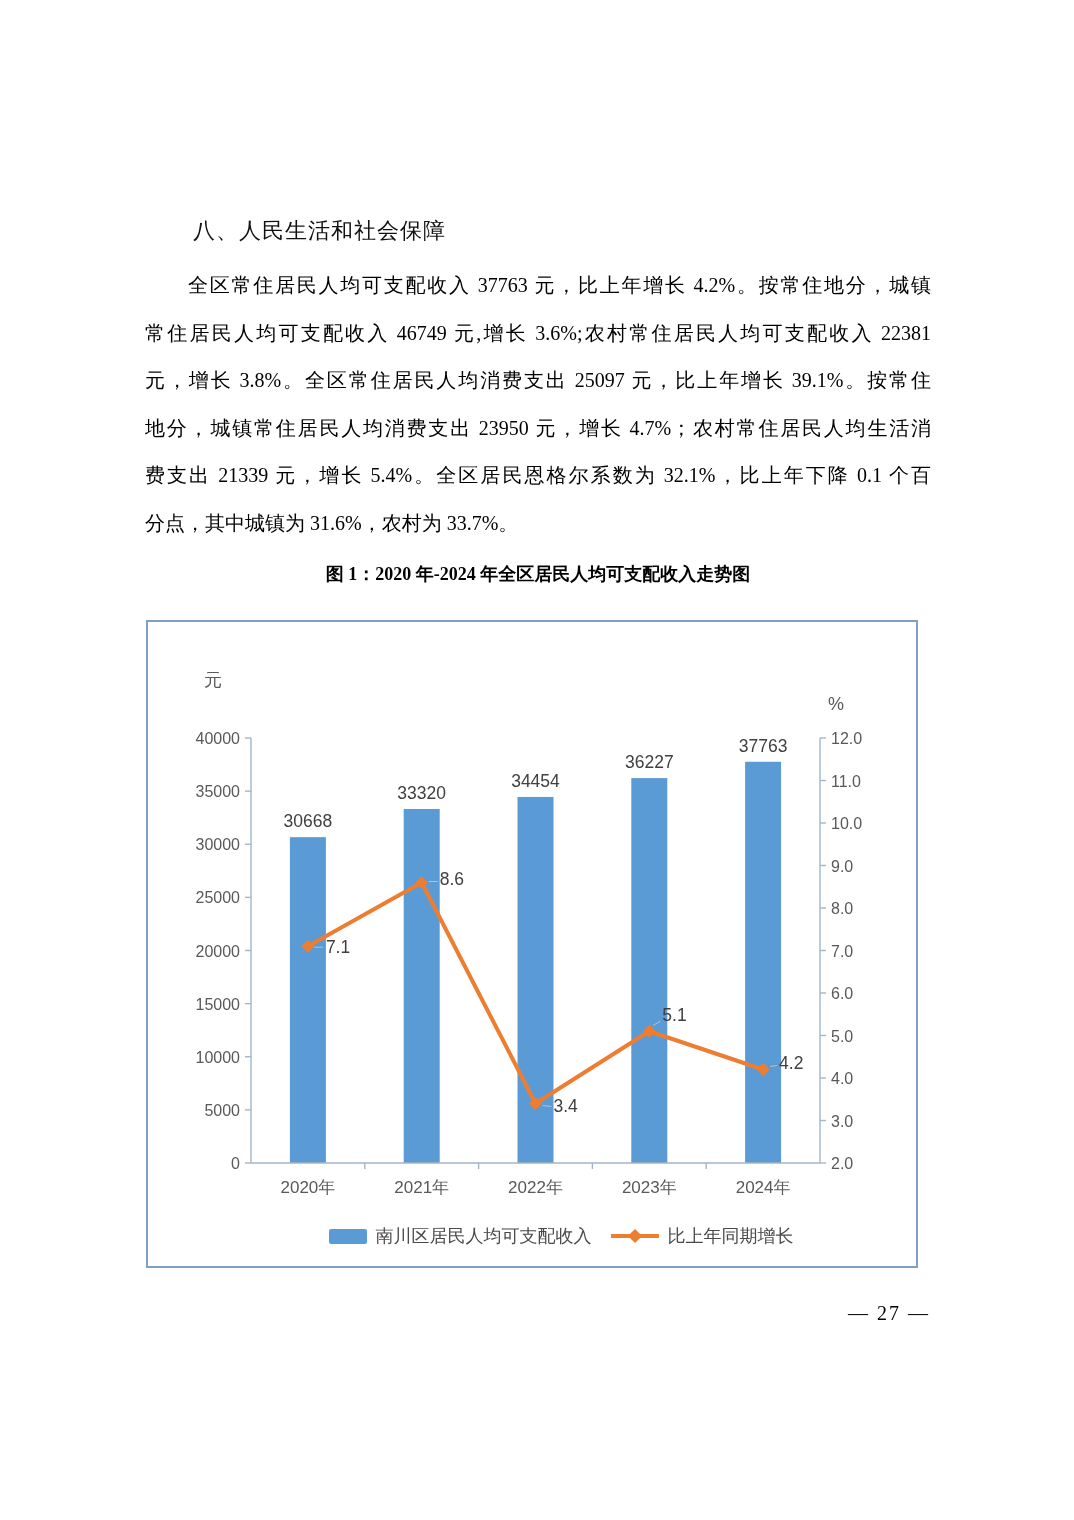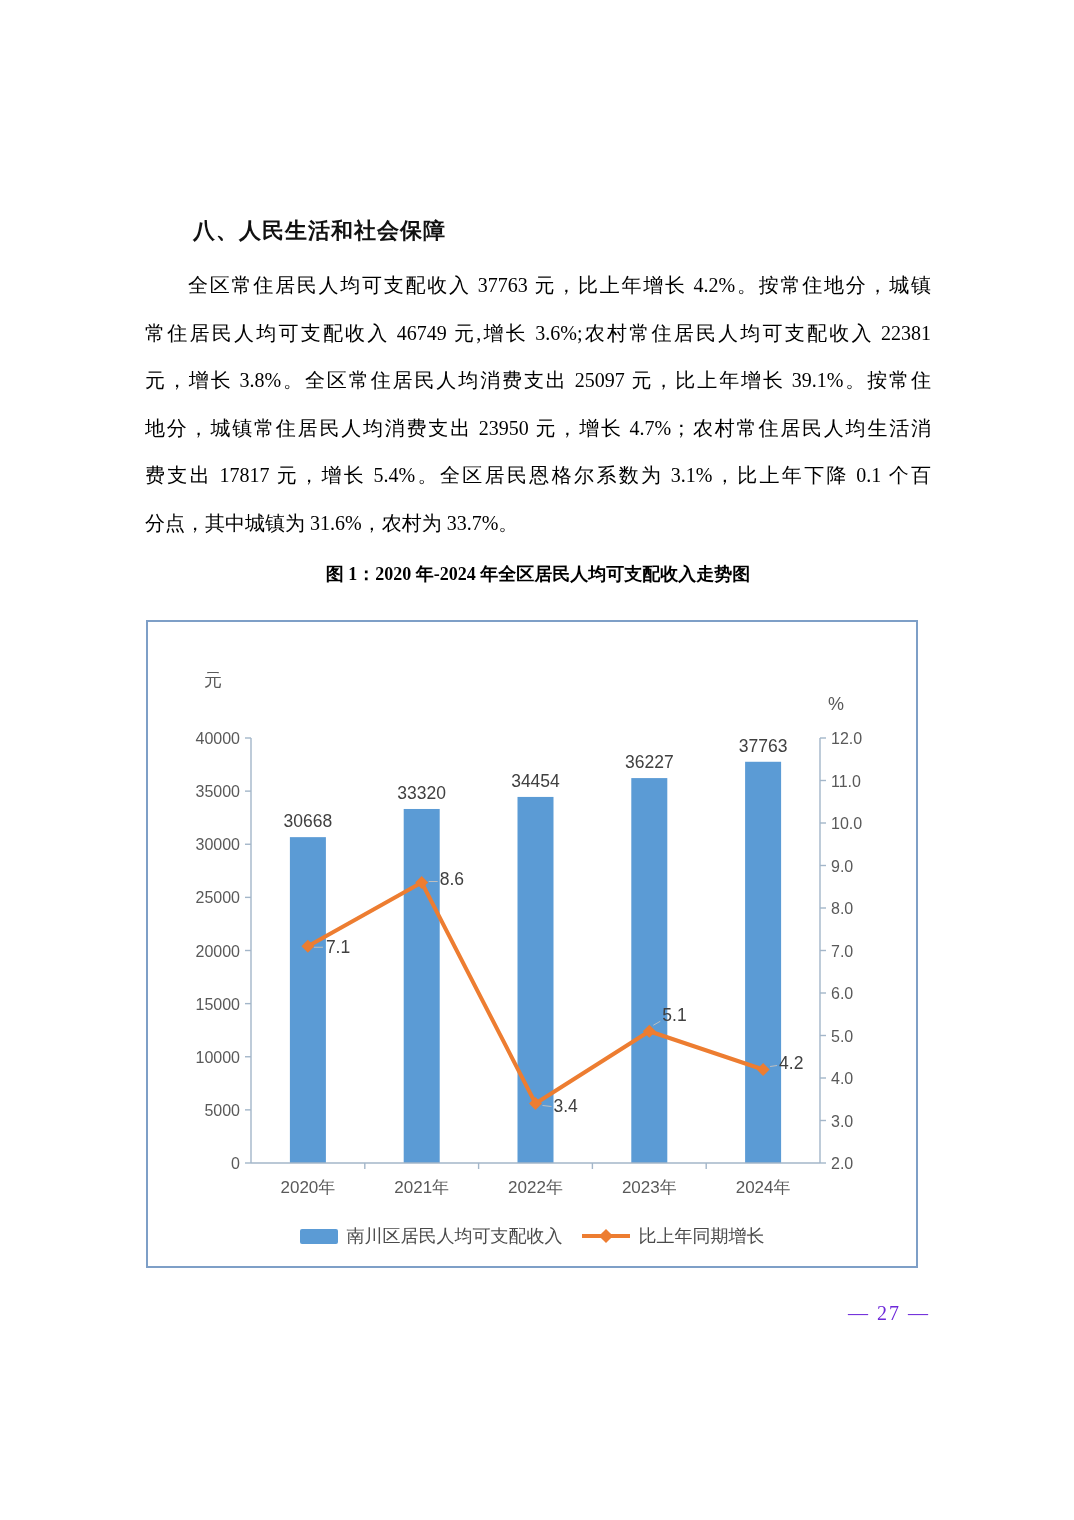--- a/index.html
+++ b/index.html
@@ -1,52 +1,52 @@
 <!DOCTYPE html>
 <html><head>
 <meta charset="utf-8">
 <style>
   html,body{margin:0;padding:0;background:#fff;}
   .page{position:relative;width:1074px;height:1520px;background:#fff;overflow:hidden;
         font-family:"Liberation Serif","DejaVu Serif",serif;color:#000;}
   .heading{position:absolute;top:216px;left:193px;margin:0;
            font-family:"Liberation Sans","DejaVu Sans",sans-serif;
-           font-size:22px;font-weight:700;letter-spacing:1px;color:#111;}
+           font-size:22px;font-weight:400;letter-spacing:1px;color:#111;}
   .para{position:absolute;top:262px;left:145px;width:786px;font-size:20px;line-height:47.6px;}
   .pline{text-align:justify;text-align-last:justify;white-space:nowrap;}
   .pline.indent{text-indent:43px;}
   .pline.last{text-align-last:left;white-space:normal;}
   .fig-caption{position:absolute;top:562px;left:145px;width:786px;text-align:center;
                font-size:18px;font-weight:700;color:#000;}
   .chart-box{position:absolute;top:620px;left:146px;width:768px;height:644px;
              border:2px solid #7E9FC7;background:#fff;}
   .chart-box svg{position:absolute;left:0;top:0;}
   .legend{position:absolute;left:0;bottom:18px;width:100%;display:flex;
           justify-content:center;align-items:center;gap:9px;
           font-family:"Liberation Sans","DejaVu Sans",sans-serif;
-          font-size:18px;color:#4a4a4a;}
+          font-size:18px;color:#4a4a4a;padding-left:29px;}
   .swatch-bar{display:inline-block;width:38px;height:15px;border-radius:2px;}
   .swatch-line{position:relative;display:inline-block;width:48px;height:14px;margin-left:10px;}
   .swatch-line .lseg{position:absolute;left:0;top:5px;width:48px;height:4px;}
   .swatch-line .ldiamond{position:absolute;left:19px;top:2px;width:10px;height:10px;transform:rotate(45deg);}
-  .page-number{position:absolute;top:1302px;right:144px;font-size:20px;color:#6d28d9;letter-spacing:2px;}
+  .page-number{position:absolute;top:1302px;right:144px;font-size:20px;color:#000000;letter-spacing:2px;}
 </style>
 </head>
 <body>
 
 <div class="page">
 
   <h2 class="heading">八、人民生活和社会保障</h2>
 
   <div class="para">
     <div class="pline indent">全区常住居民人均可支配收入 37763 元，比上年增长 4.2%。按常住地分，城镇</div>
     <div class="pline">常住居民人均可支配收入 46749 元,增长 3.6%;农村常住居民人均可支配收入 22381</div>
     <div class="pline">元，增长 3.8%。全区常住居民人均消费支出 25097 元，比上年增长 39.1%。按常住</div>
     <div class="pline">地分，城镇常住居民人均消费支出 23950 元，增长 4.7%；农村常住居民人均生活消</div>
-    <div class="pline">费支出 17817 元，增长 5.4%。全区居民恩格尔系数为 3.1%，比上年下降 0.1 个百</div>
+    <div class="pline">费支出 21339 元，增长 5.4%。全区居民恩格尔系数为 32.1%，比上年下降 0.1 个百</div>
     <div class="pline last">分点，其中城镇为 31.6%，农村为 33.7%。</div>
   </div>
 
   <div class="fig-caption">图 1：2020 年-2024 年全区居民人均可支配收入走势图</div>
 
   <div class="chart-box" style="border-color: rgb(126, 159, 199);">
     <svg id="chart-svg" width="768" height="644" viewBox="0 0 768 644">
         <rect x="141.9" y="215.15249999999997" width="36" height="325.8475" fill="#5B9BD5"></rect>
         <text x="159.9" y="205.15249999999997" text-anchor="middle" fill="#404040" font-size="17.5px" font-family="&quot;Liberation Sans&quot;,&quot;DejaVu Sans&quot;,sans-serif">30668</text>
         <rect x="255.7" y="186.97500000000002" width="36" height="354.025" fill="#5B9BD5"></rect>

